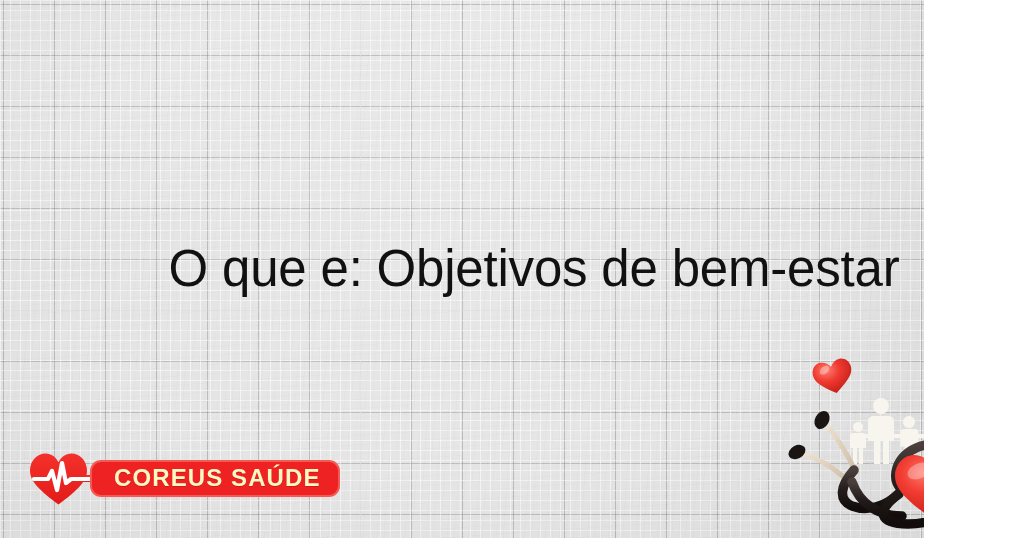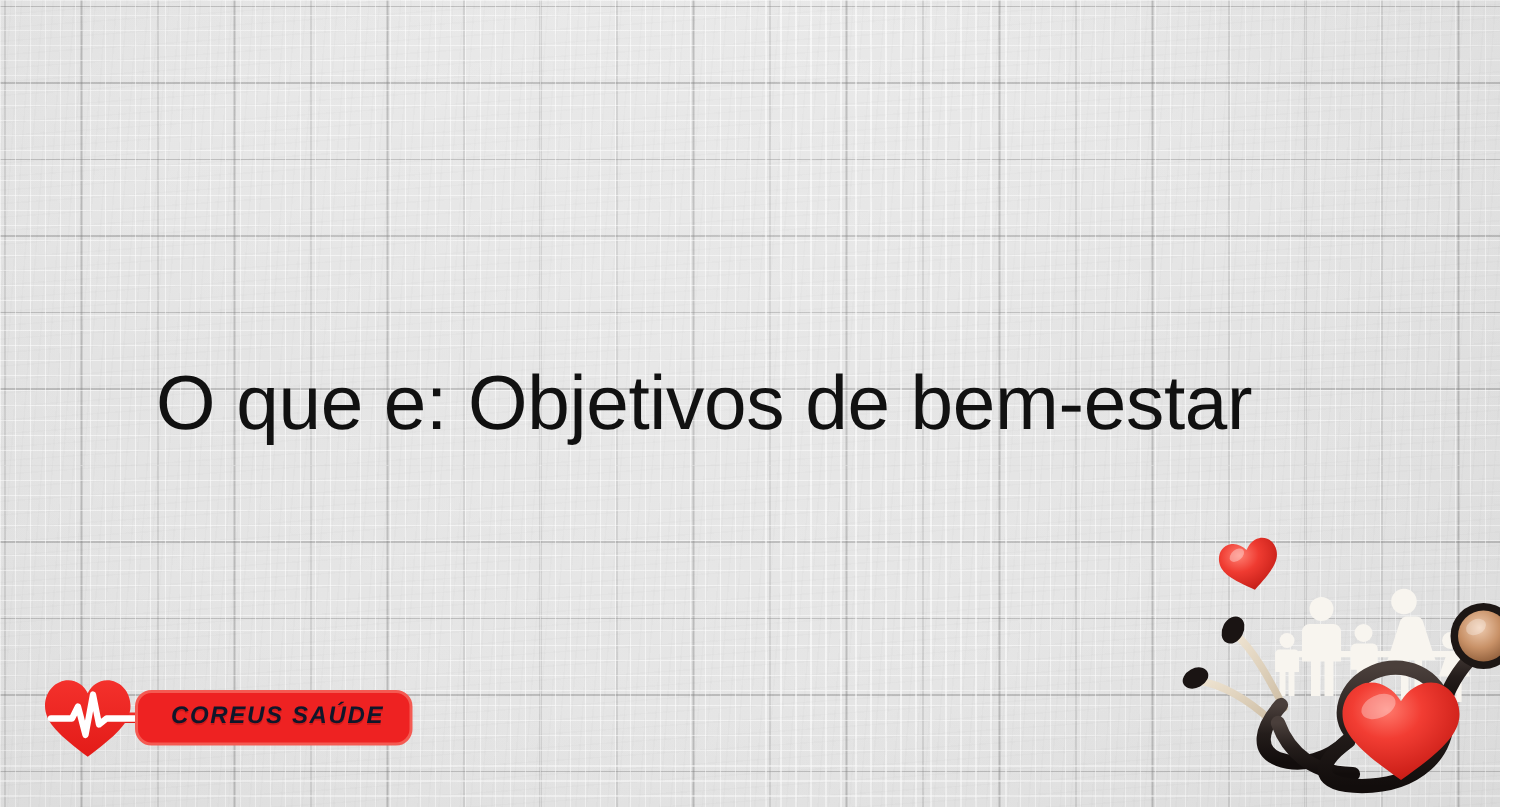--- a/index.html
+++ b/index.html
@@ -4,25 +4,26 @@
 <title>Coreus Saude Slide</title>
 <style>
   html, body {
     margin: 0;
     padding: 0;
     background: #ffffff;
   }
 
   #slide {
     position: relative;
-    width: 1000px;
+    width: 924px;
     height: 538px;
     overflow: hidden;
     font-family: "Liberation Sans", sans-serif;
     background-color: #e4e4e4;
+    text-align: center;
   }
 
   
   .bg-paper {
     position: absolute;
     inset: 0;
     background-color: #e3e3e3;
     background-image:
       
       repeating-linear-gradient(to right,
@@ -95,24 +96,23 @@
     height: 37px;
     padding: 0 17px 0 22px;
     background: #ee2222;
     border: 2px solid #f45a52;
     border-radius: 11px;
     display: flex;
     align-items: center;
     box-sizing: border-box;
   }
   .brand-badge-text {
-    font-size: 16px;
+    font-size: 24px;
     font-weight: 700;
-    font-style: italic;
-    color: #0f172a;
+    color: #fef9c3;
     letter-spacing: 1.1px;
     white-space: nowrap;
     text-shadow: 0 1px 0 rgba(120,0,0,.25);
   }
 
   
   .artwork {
     position: absolute;
     left: 768px;
     top: 348px;

